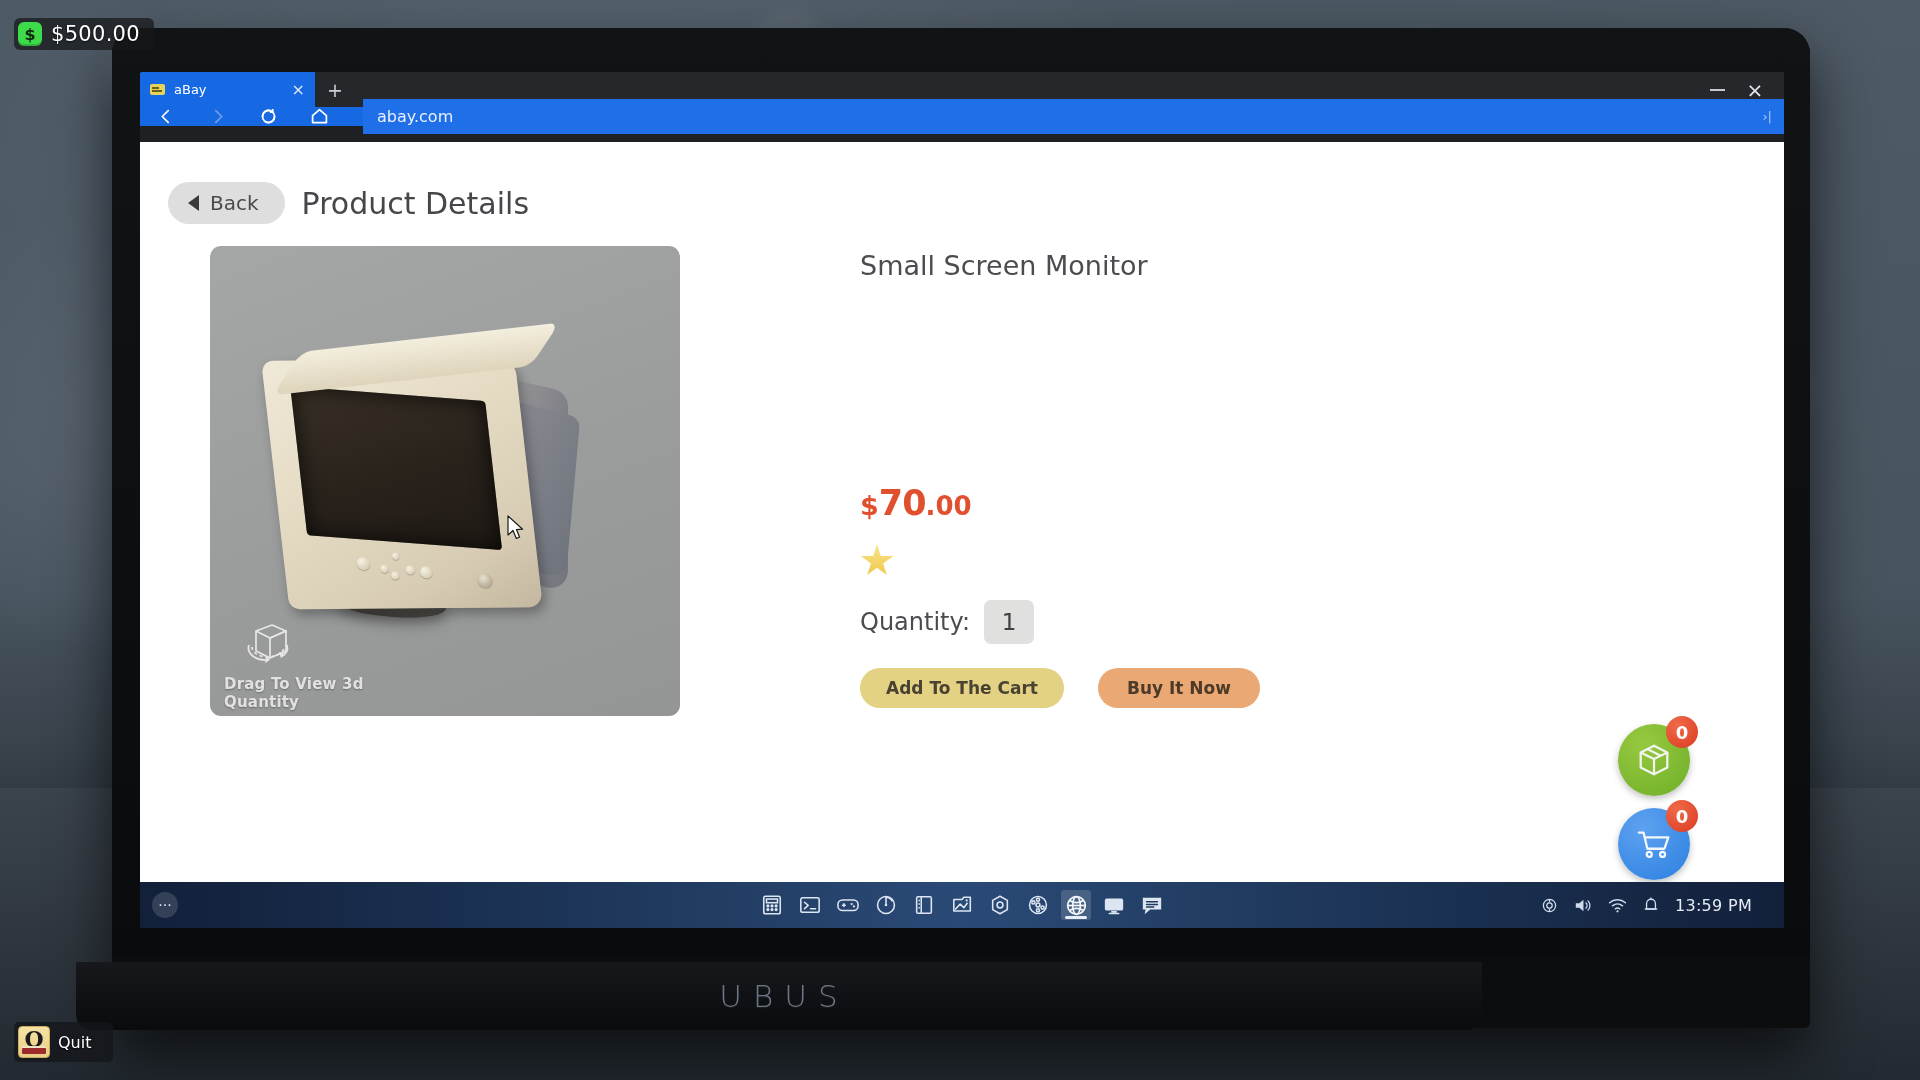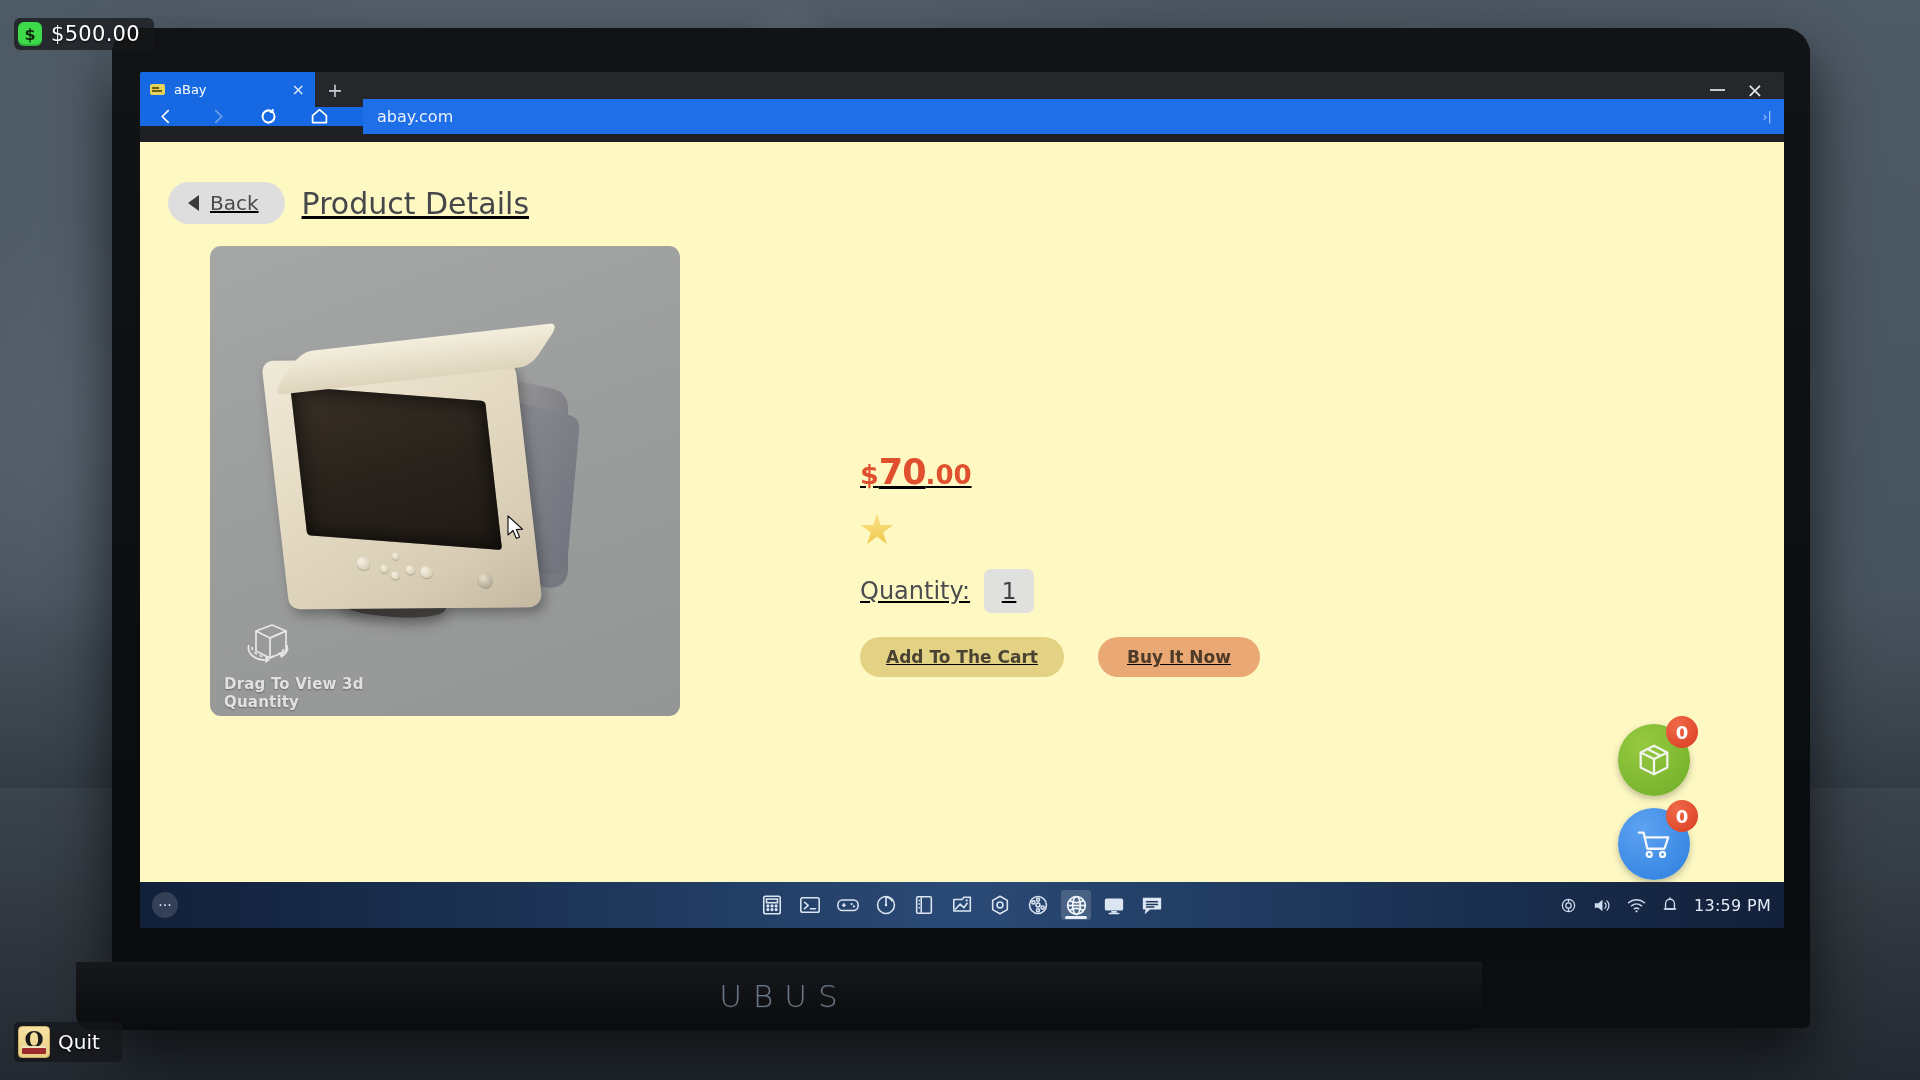--- a/index.html
+++ b/index.html
@@ -75,21 +75,21 @@
   }
   #quit-button .q-icon span{
     font-size:22px; font-weight:bold; color:#1b1b1b; line-height:25px;
     font-family:"DejaVu Serif", serif;
   }
   #quit-button .q-icon:after{
     content:""; position:absolute; left:3px; right:3px; bottom:3px; height:6px;
     background:#9e2b2b; border-radius:1px;
     box-shadow:0 -2px 0 #efe3c0;
   }
-  #quit-button .label{ color:#fff; font-size:20px; text-shadow:0 1px 2px #000; }
+  #quit-button .label{ color:#fff; font-size:16px; text-shadow:0 1px 2px #000; }
 
   
   #laptop{
     position:absolute; left:112px; top:28px; width:1698px; height:1000px;
     background:#0c0d0f;
     border-radius:26px 26px 6px 6px;
     box-shadow:0 28px 60px rgba(0,0,0,.65);
     z-index:20;
   }
   #laptop-bezel{
@@ -169,21 +169,21 @@
     display:flex; align-items:center; padding-left:14px;
   }
   #url-text{ color:#eaf1fd; font-size:16px; }
   #url-chevron{
     position:absolute; right:12px; color:#a9c7f3; font-size:13px; cursor:pointer;
   }
 
   
   #page{
     position:absolute; left:0; top:70px; right:0; bottom:46px;
-    background:#fef9c3; overflow:hidden;text-decoration:underline;
+    background:#ffffff; overflow:hidden;
   }
 
   
   #page-header{ display:flex; align-items:center; gap:17px; padding:40px 0 0 28px; }
   #back-button{
     display:flex; align-items:center; gap:11px;
     height:42px; padding:0 26px 0 20px; border-radius:21px;
     background:#dedede; cursor:pointer;
   }
   #back-button .tri{
@@ -330,21 +330,21 @@
   .task-icon{
     width:30px; height:30px; display:flex; align-items:center; justify-content:center;
     cursor:pointer; border-radius:3px; position:relative;
   }
   .task-icon.active{ background:rgba(255,255,255,.16); }
   .task-icon.active:after{
     content:""; position:absolute; left:4px; right:4px; bottom:1px; height:3px;
     background:#e8eef8; border-radius:2px;
   }
   #tray{
-    margin-left:auto; display:flex; align-items:center; gap:16px; padding-right:13px;
+    margin-left:auto; display:flex; align-items:center; gap:16px; padding-right:32px;
   }
   .tray-icon{ cursor:pointer; display:flex; align-items:center; }
   #clock{ color:#e6ecf6; font-size:16px; letter-spacing:.3px; }
   svg{ overflow:visible; }
 </style>
 </head>
 <body>
 
 <div id="desk-bg">
   <div id="desk-surface"></div>
@@ -460,20 +460,21 @@
                 <polygon points="26,35 30,39 25,42" fill="#eeeeec"></polygon>
                 <path d="M47,24 A17,12 0 0 1 41,36" fill="none" stroke="#eeeeec" stroke-width="1.7"></path>
                 <polygon points="44,32 41,37 39,31" fill="#eeeeec"></polygon>
               </svg>
             </div>
             <div class="hint-text">Drag To View 3d Quantity</div>
           </div>
         </div>
 
         <div id="product-info">
+          <div id="product-name">Small Screen Monitor</div>
 
           <div id="price">
             <span class="cur">$</span>
             <span class="whole">70</span>
             <span class="cents">.00</span>
           </div>
 
           <div id="rating">
             <div class="star"></div>
           </div>

